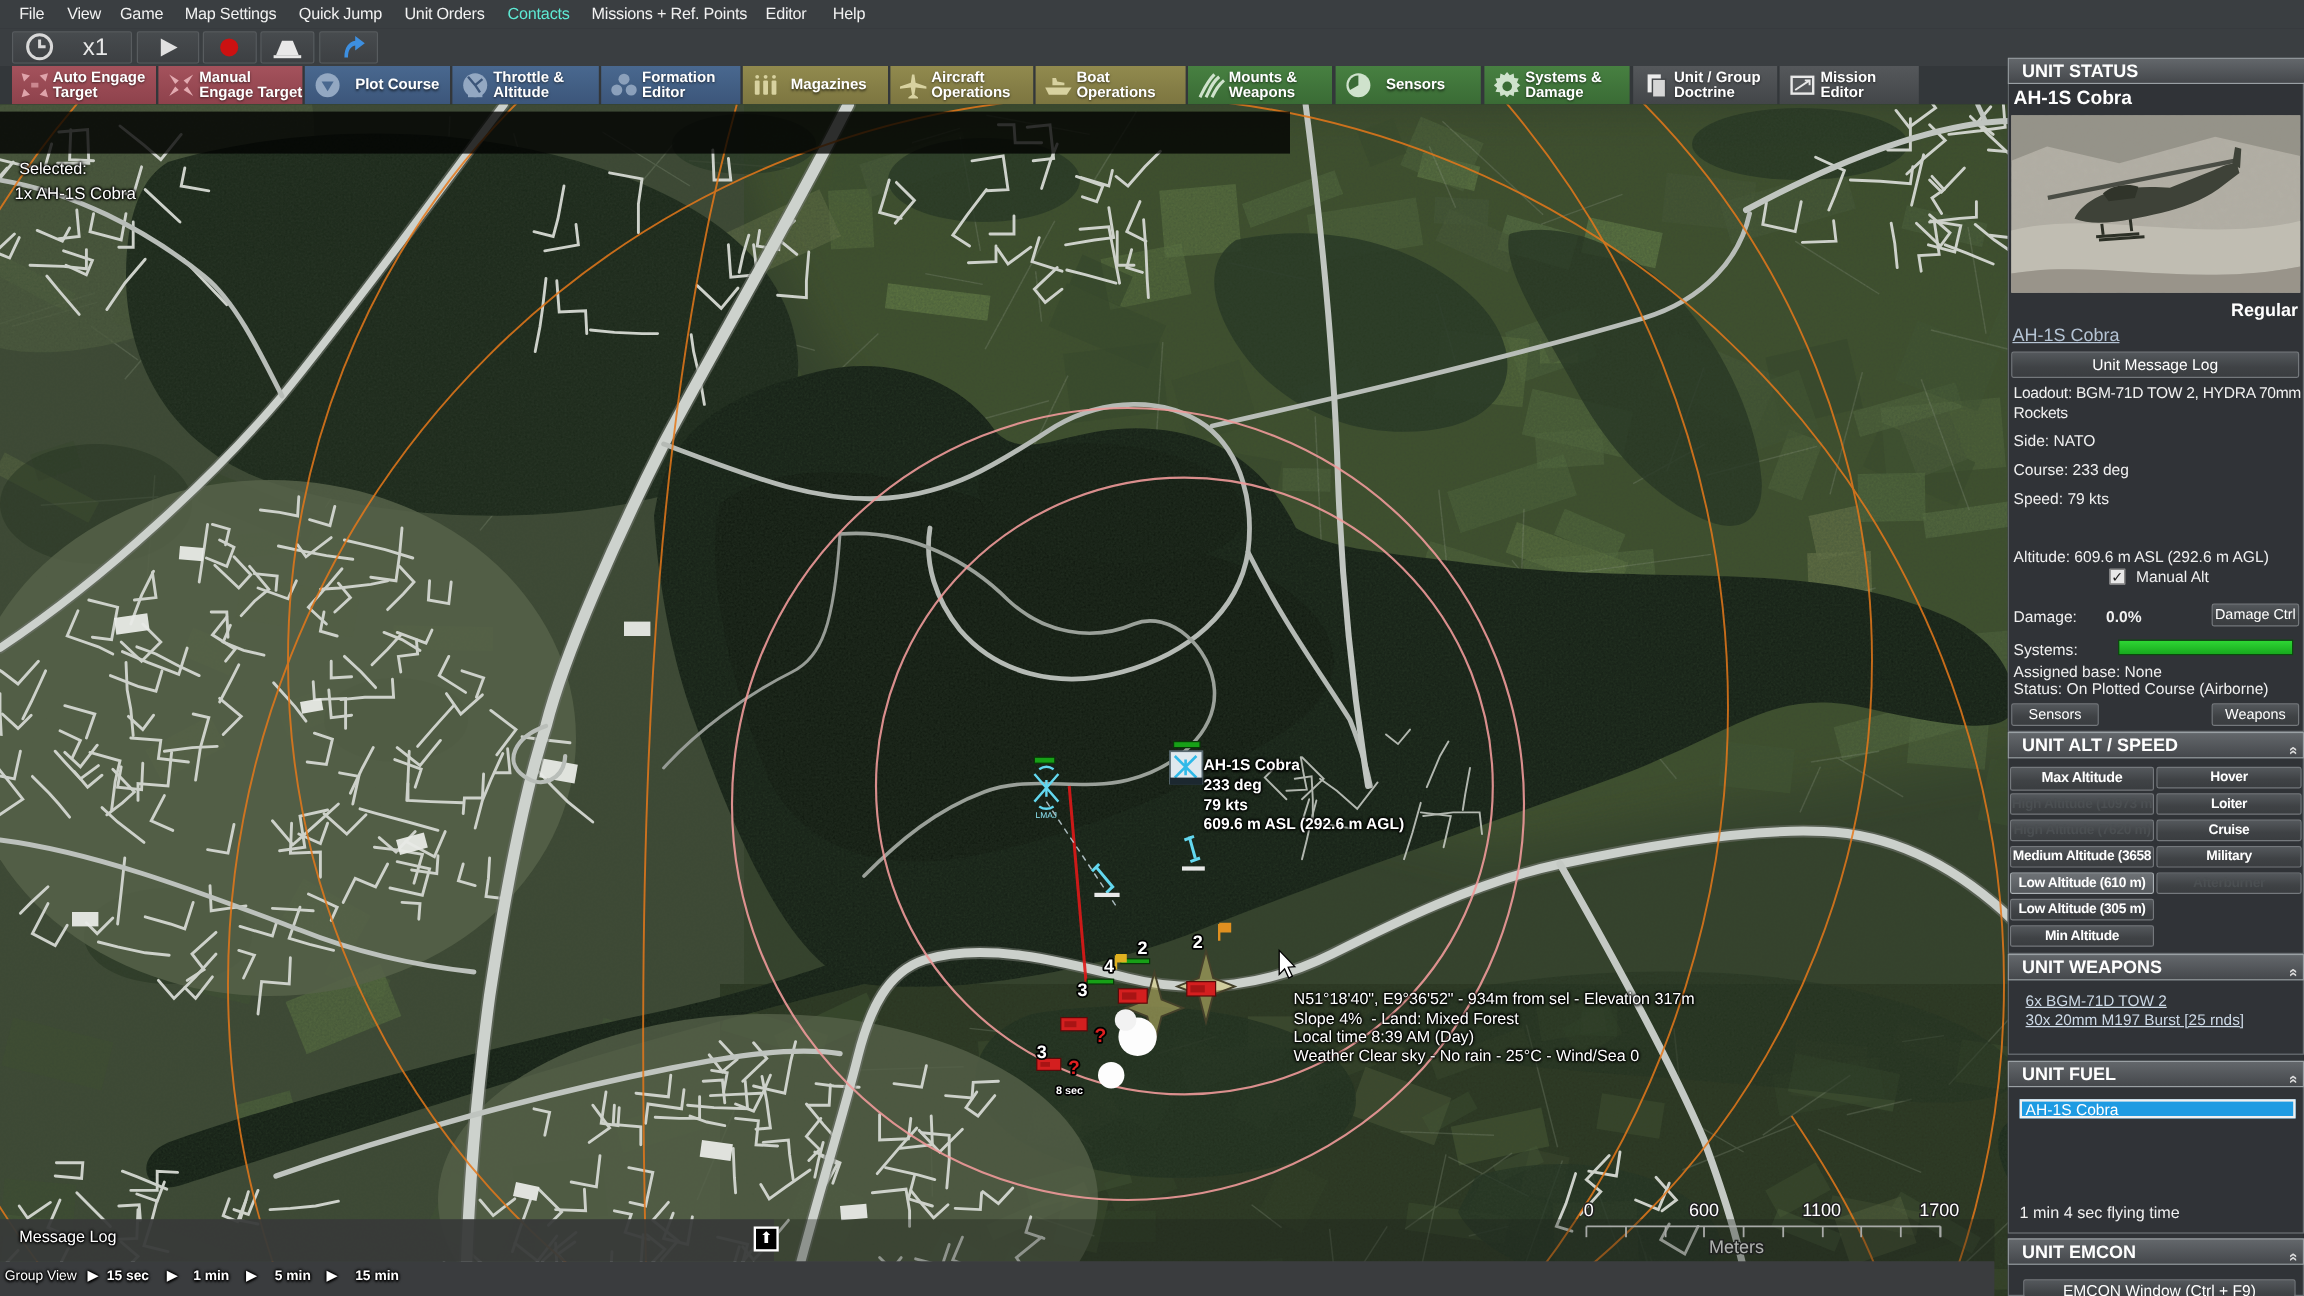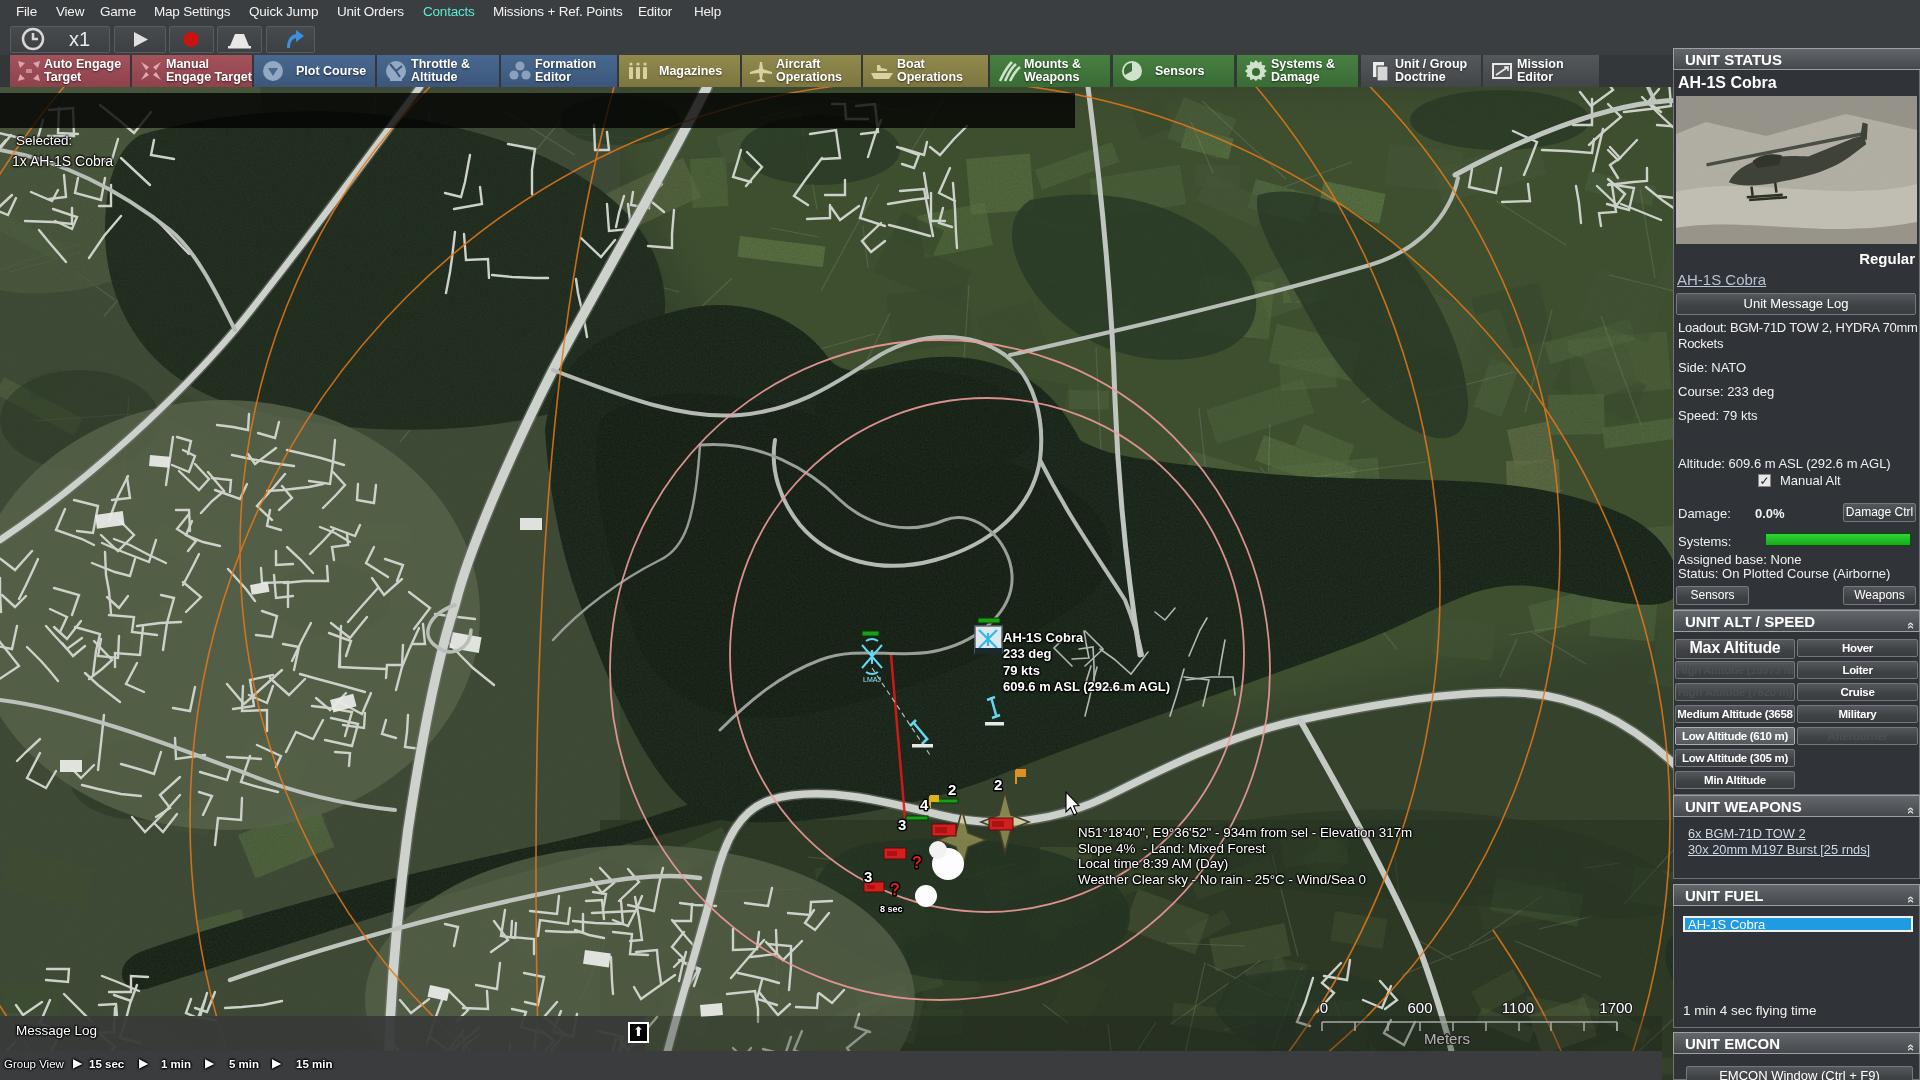--- a/index.html
+++ b/index.html
@@ -1091,21 +1091,21 @@
   <div class="stext" style="left:82px;top:458px;font-weight:bold">0.0%</div>
   <div class="sbtn" style="left:170px;top:455px;width:73px;height:19px;line-height:17px;font-size:12px;font-weight:normal">Damage Ctrl</div>
   <div class="stext" style="left:5px;top:486px">Systems:</div>
   <div style="position:absolute;left:92px;top:485px;width:146px;height:13px;background:linear-gradient(#2ed634,#18aa1e);border:1px solid #0c4a0e"></div>
   <div class="stext" style="left:5px;top:504px">Assigned base: None</div>
   <div class="stext" style="left:5px;top:518px">Status: On Plotted Course (Airborne)</div>
   <div class="sbtn" style="left:3px;top:538px;width:73px;height:19px;line-height:17px;font-size:12px;font-weight:normal">Sensors</div>
   <div class="sbtn" style="left:170px;top:538px;width:73px;height:19px;line-height:17px;font-size:12px;font-weight:normal">Weapons</div>
 
   <div class="phead" style="position:absolute;left:0;top:562px;width:247px">UNIT ALT / SPEED<span class="chev">«</span></div>
-  <div class="sbtn" style="left:2px;top:591px;width:120px;height:20px;line-height:16px;font-size:16px;letter-spacing:-0.3px;white-space:nowrap;overflow:hidden">Max Altitude</div>
+  <div class="sbtn" style="left:2px;top:591px;width:120px;height:20px;line-height:16px;font-size:12px;letter-spacing:-0.3px;white-space:nowrap;overflow:hidden">Max Altitude</div>
   <div class="sbtn" style="left:2px;top:613px;width:120px;height:18px;line-height:16px;font-size:11.5px;letter-spacing:-0.3px;white-space:nowrap;overflow:hidden;color:#4b4f52">High Altitude (10973 m</div>
   <div class="sbtn" style="left:2px;top:635px;width:120px;height:18px;line-height:16px;font-size:11.5px;letter-spacing:-0.3px;white-space:nowrap;overflow:hidden;color:#4b4f52">High Altitude (7620 m)</div>
   <div class="sbtn" style="left:2px;top:657px;width:120px;height:18px;line-height:16px;font-size:11.5px;letter-spacing:-0.3px;white-space:nowrap;overflow:hidden">Medium Altitude (3658</div>
   <div class="sbtn" style="left:2px;top:679px;width:120px;height:18px;line-height:16px;font-size:11.5px;letter-spacing:-0.3px;white-space:nowrap;overflow:hidden;background:linear-gradient(#6e7276,#54585c);border-color:#aab0b4">Low Altitude (610 m)</div>
   <div class="sbtn" style="left:2px;top:701px;width:120px;height:18px;line-height:16px;font-size:11.5px;letter-spacing:-0.3px;white-space:nowrap;overflow:hidden">Low Altitude (305 m)</div>
   <div class="sbtn" style="left:2px;top:723px;width:120px;height:18px;line-height:16px;font-size:11.5px;letter-spacing:-0.3px;white-space:nowrap;overflow:hidden">Min Altitude</div>
   <div class="sbtn" style="left:124px;top:591px;width:121px;height:18px;line-height:16px;font-size:11.5px;letter-spacing:-0.3px;white-space:nowrap;overflow:hidden">Hover</div>
   <div class="sbtn" style="left:124px;top:613px;width:121px;height:18px;line-height:16px;font-size:11.5px;letter-spacing:-0.3px;white-space:nowrap;overflow:hidden">Loiter</div>
   <div class="sbtn" style="left:124px;top:635px;width:121px;height:18px;line-height:16px;font-size:11.5px;letter-spacing:-0.3px;white-space:nowrap;overflow:hidden">Cruise</div>
   <div class="sbtn" style="left:124px;top:657px;width:121px;height:18px;line-height:16px;font-size:11.5px;letter-spacing:-0.3px;white-space:nowrap;overflow:hidden">Military</div>

